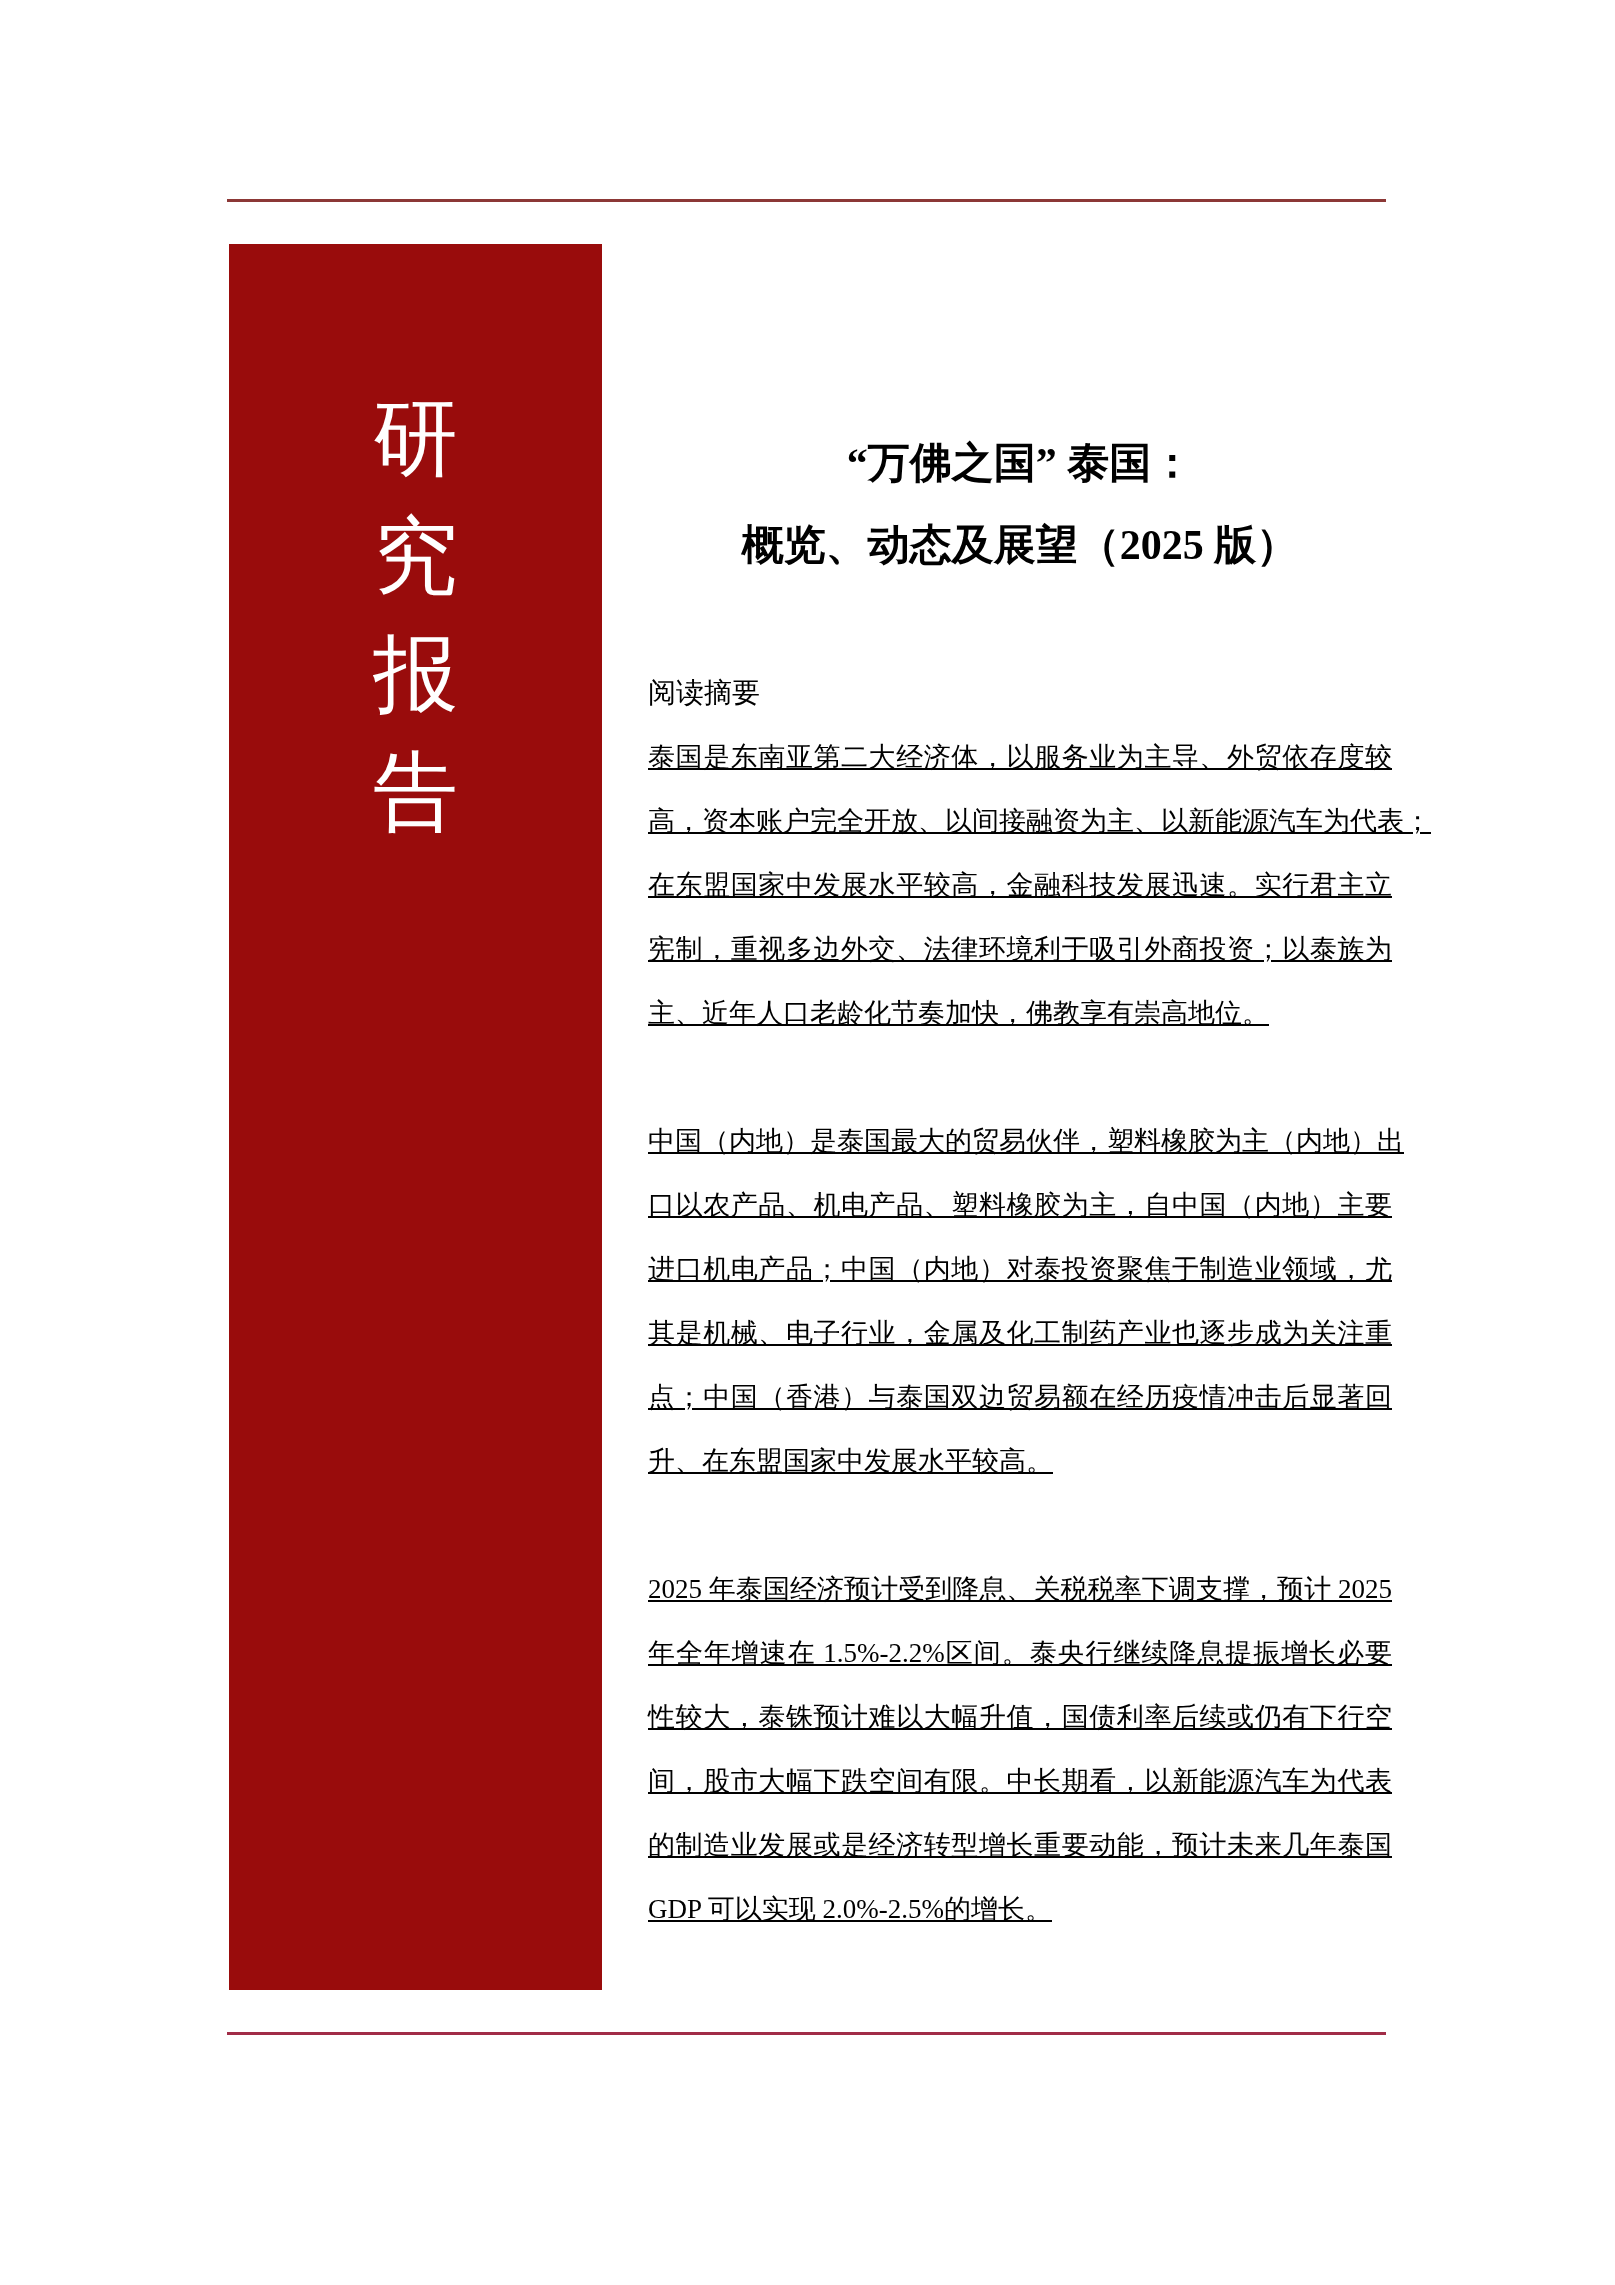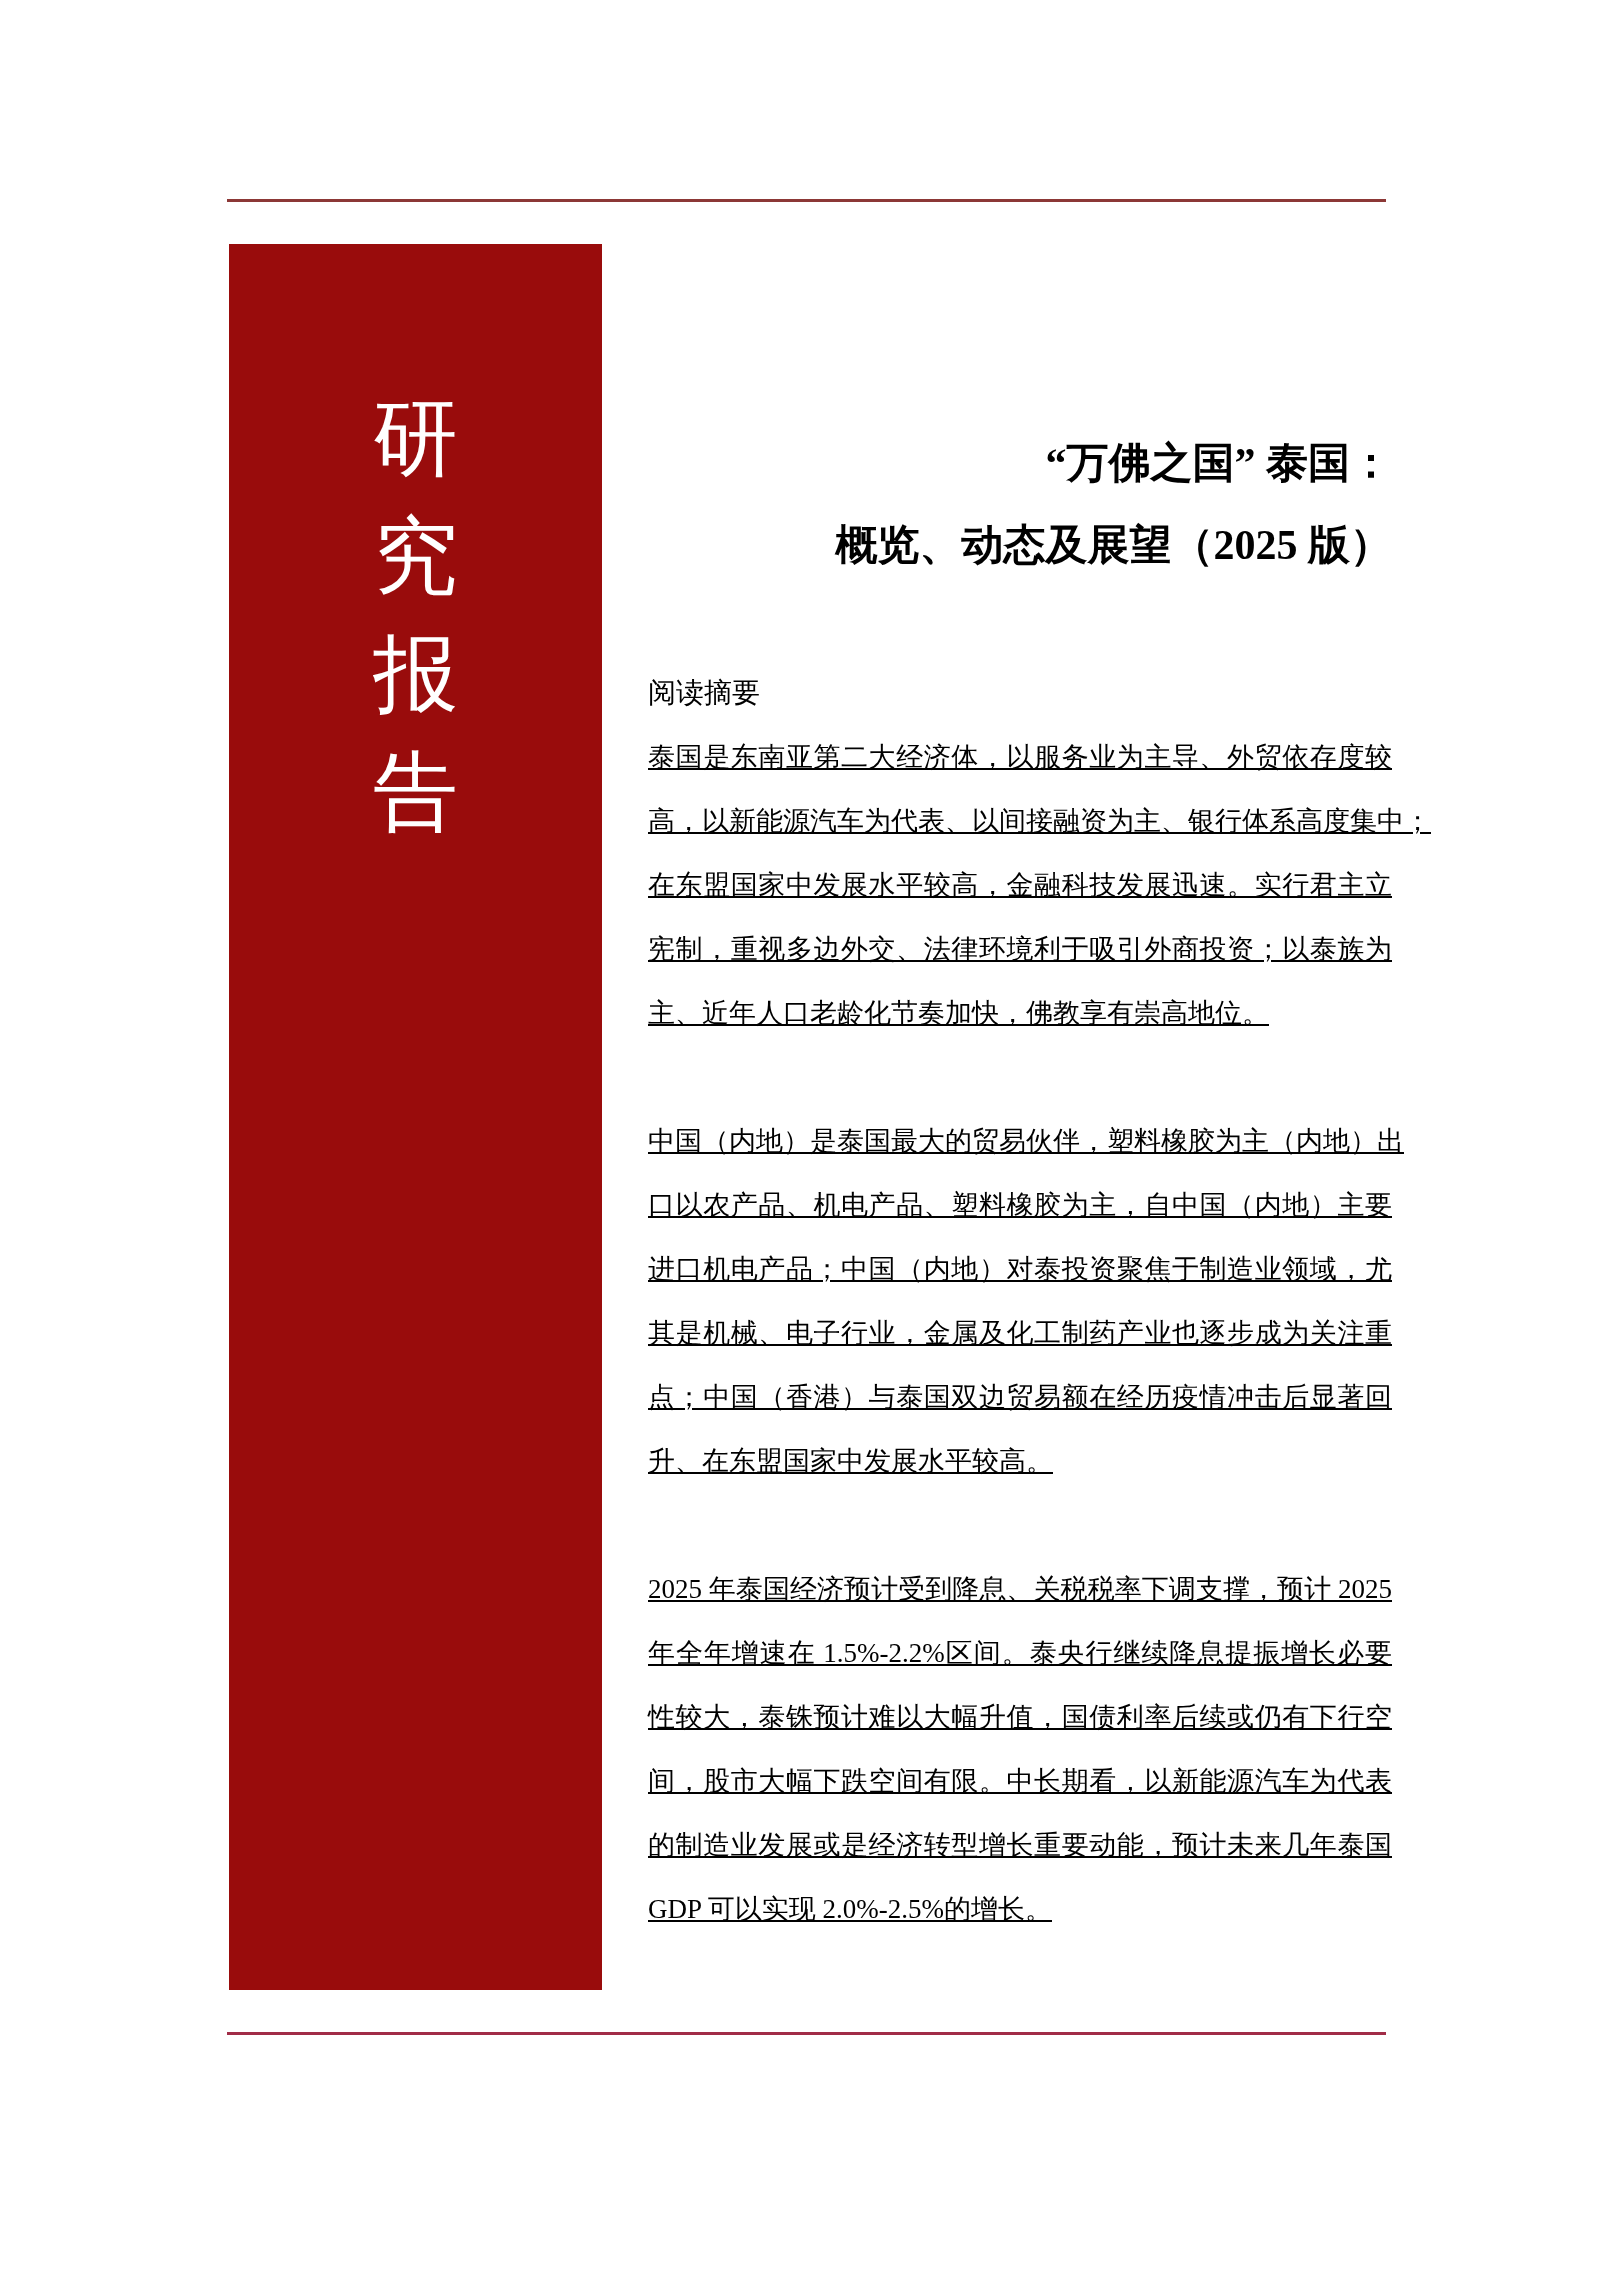--- a/index.html
+++ b/index.html
@@ -41,21 +41,21 @@
     text-align: center;
     font-weight: 400;
   }
 
   
   .title-block {
     position: absolute;
     left: 648px;
     top: 422px;
     width: 744px;
-    text-align: right;
+    text-align: center;
     font-weight: bold;
     font-size: 42px;
     line-height: 82px;
     margin: 0;
   }
   .title-line { display: block; white-space: nowrap; }
 
   
   .body-block {
     position: absolute;
@@ -101,21 +101,21 @@
   <h1 class="title-block">
     <span class="title-line">“万佛之国” 泰国：</span>
     <span class="title-line">概览、动态及展望（2025 版）</span>
   </h1>
 
   <section class="body-block">
     <h2 class="summary-heading">阅读摘要</h2>
 
     <p class="para">
       <span class="line">泰国是东南亚第二大经济体，以服务业为主导、外贸依存度较</span>
-      <span class="line">高，以新能源汽车为代表、以间接融资为主、银行体系高度集中；</span>
+      <span class="line">高，资本账户完全开放、以间接融资为主、以新能源汽车为代表；</span>
       <span class="line">在东盟国家中发展水平较高，金融科技发展迅速。实行君主立</span>
       <span class="line">宪制，重视多边外交、法律环境利于吸引外商投资；以泰族为</span>
       <span class="line last">主、近年人口老龄化节奏加快，佛教享有崇高地位。</span>
     </p>
 
     <p class="para">
       <span class="line">中国（内地）是泰国最大的贸易伙伴，塑料橡胶为主（内地）出</span>
       <span class="line">口以农产品、机电产品、塑料橡胶为主，自中国（内地）主要</span>
       <span class="line">进口机电产品；中国（内地）对泰投资聚焦于制造业领域，尤</span>
       <span class="line">其是机械、电子行业，金属及化工制药产业也逐步成为关注重</span>

